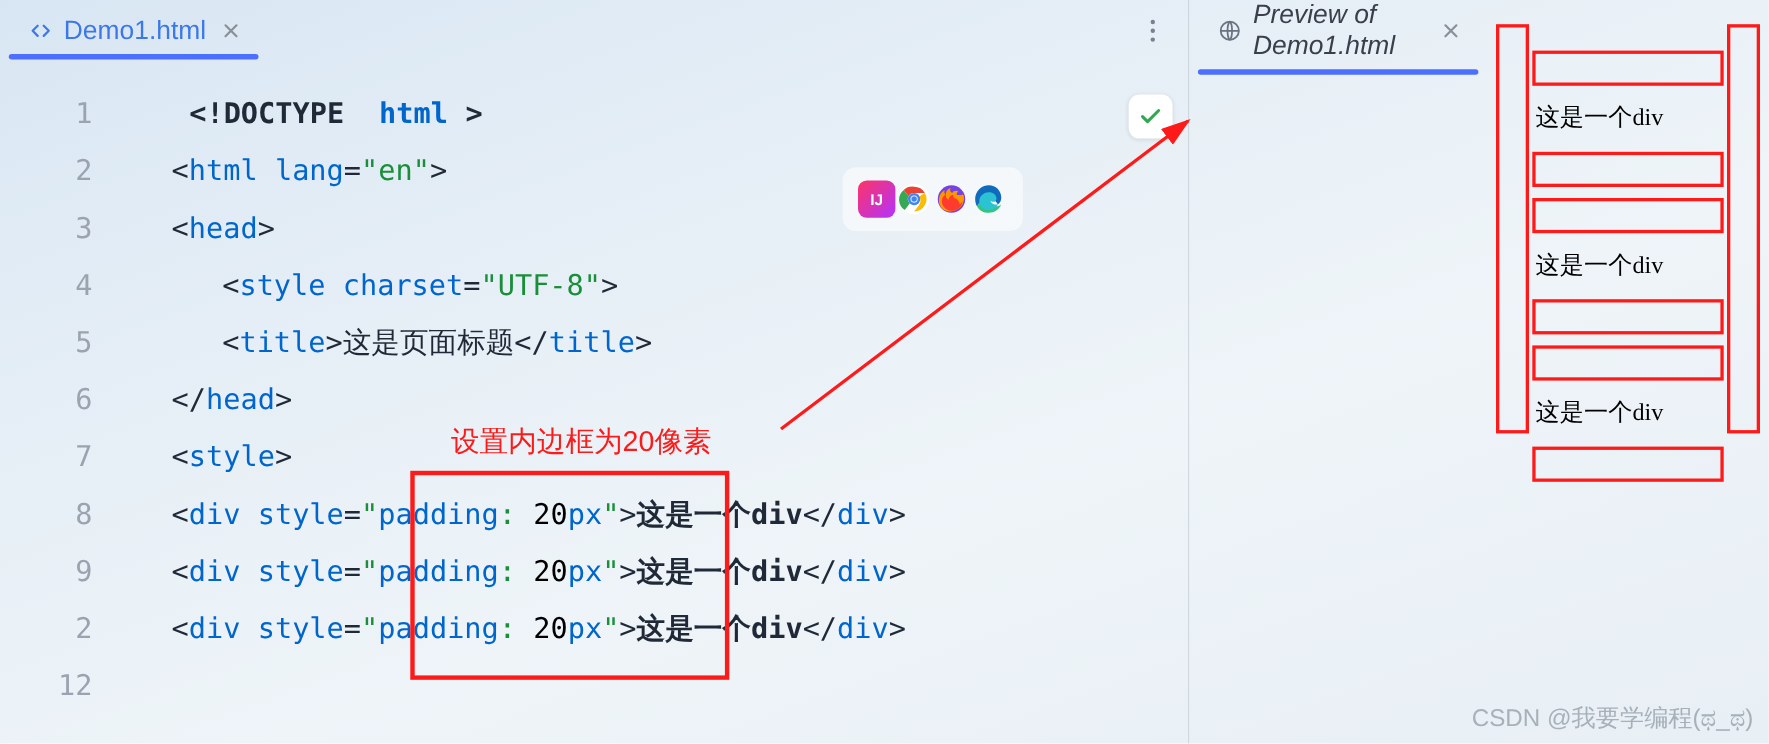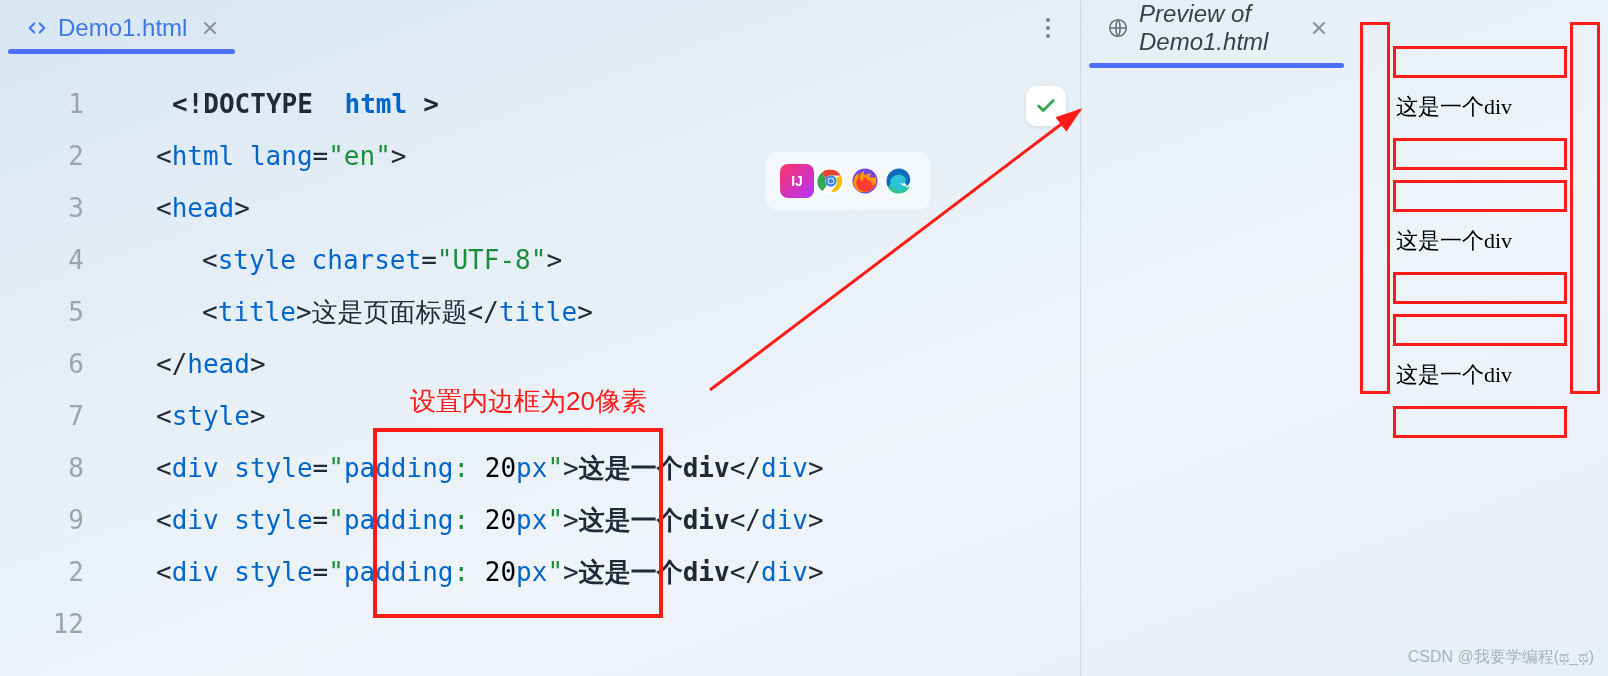--- a/index.html
+++ b/index.html
@@ -48,21 +48,21 @@
 .annot-box { position: absolute; left: 373px; top: 428px; width: 290px; height: 190px; border: 4px solid #ff1a1a; }
 .annot-arrow { position: absolute; left: 700px; top: 100px; pointer-events: none; }
 
 .preview-body { flex: 1; padding: 22px 8px 0 8px; position: relative; }
 .preview-area { position: relative; width: 240px; }
 .p-side-l { position: absolute; left: 0; top: 0; width: 30px; height: 372px; border: 3px solid #ff1a1a; }
 .p-side-r { position: absolute; left: 210px; top: 0; width: 30px; height: 372px; border: 3px solid #ff1a1a; }
 .p-row { height: 32px; border: 3px solid #ff1a1a; margin: 10px 0; }
 .p-text { font-size: 22px; color: #000; padding: 4px 0 6px 36px; font-family: "SimSun", serif; }
 
-.watermark { position: absolute; right: 14px; bottom: 8px; color: rgba(140,150,160,.7); font-size: 16px; margin-left: 48px; }
+.watermark { position: absolute; right: 14px; bottom: 8px; color: rgba(140,150,160,.7); font-size: 22px; margin-left: 48px; }
 
 svg { display: block; }
 </style>
 </head>
 <body>
 
 <div class="split">
 
   <div class="left">
     <div class="tabbar">

